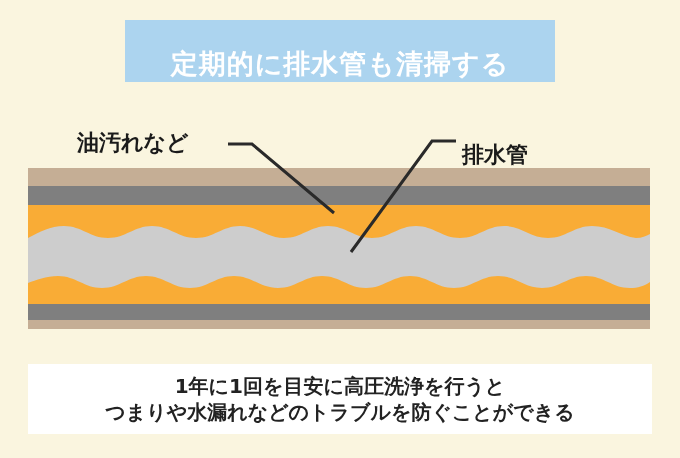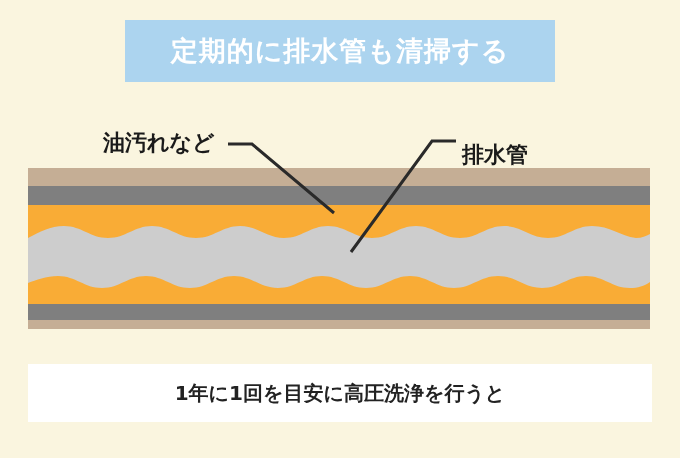--- a/index.html
+++ b/index.html
@@ -1,25 +1,25 @@
 <!DOCTYPE html>
 <html><head>
 <meta charset="utf-8">
 <style>
   html, body { margin:0; padding:0; }
   body { width:680px; height:458px; background:#faf5df; position:relative; overflow:hidden;
          font-family:"DejaVu Sans", sans-serif; }
   .title-box { position:absolute; left:125px; top:20px; width:430px; height:62px; background:#acd4ef;
-               display:flex; align-items:center; justify-content:center; }
+               display:flex; align-items:flex-end; justify-content:center; }
   .title-text { color:#ffffff; font-weight:bold; font-size:27px; letter-spacing:1px; }
   .label { position:absolute; font-weight:bold; font-size:22px; color:#1a1a1a; }
-  .label-oil { left:103px; top:128px; }
+  .label-oil { left:77px; top:128px; }
   .label-pipe { left:462px; top:140px; }
   svg.diagram { position:absolute; left:0; top:0; }
-  .note-box { position:absolute; left:28px; top:364px; width:624px; height:58px; background:#ffffff;
+  .note-box { position:absolute; left:28px; top:364px; width:624px; height:70px; background:#ffffff;
               display:flex; flex-direction:column; align-items:center; justify-content:center; }
   .note-line { font-weight:bold; font-size:20px; color:#222; line-height:26px; }
 </style>
 </head>
 <body>
 
 <div class="title-box">
   <span class="title-text">定期的に排水管も清掃する</span>
 </div>
 
@@ -46,13 +46,14 @@
 
   <polyline points="228,144 252,144 334,213" fill="none" stroke="#2a2a2a" stroke-width="3"></polyline>
   <polyline points="456,141 432,141 351,252" fill="none" stroke="#2a2a2a" stroke-width="3"></polyline>
 </svg>
 
 <div class="label label-oil">油汚れなど</div>
 <div class="label label-pipe">排水管</div>
 
 <div class="note-box">
   <div class="note-line">1年に1回を目安に高圧洗浄を行うと</div>
+  <div class="note-line">つまりや水漏れなどのトラブルを防ぐことができる</div>
 </div>
 
 </body></html>

